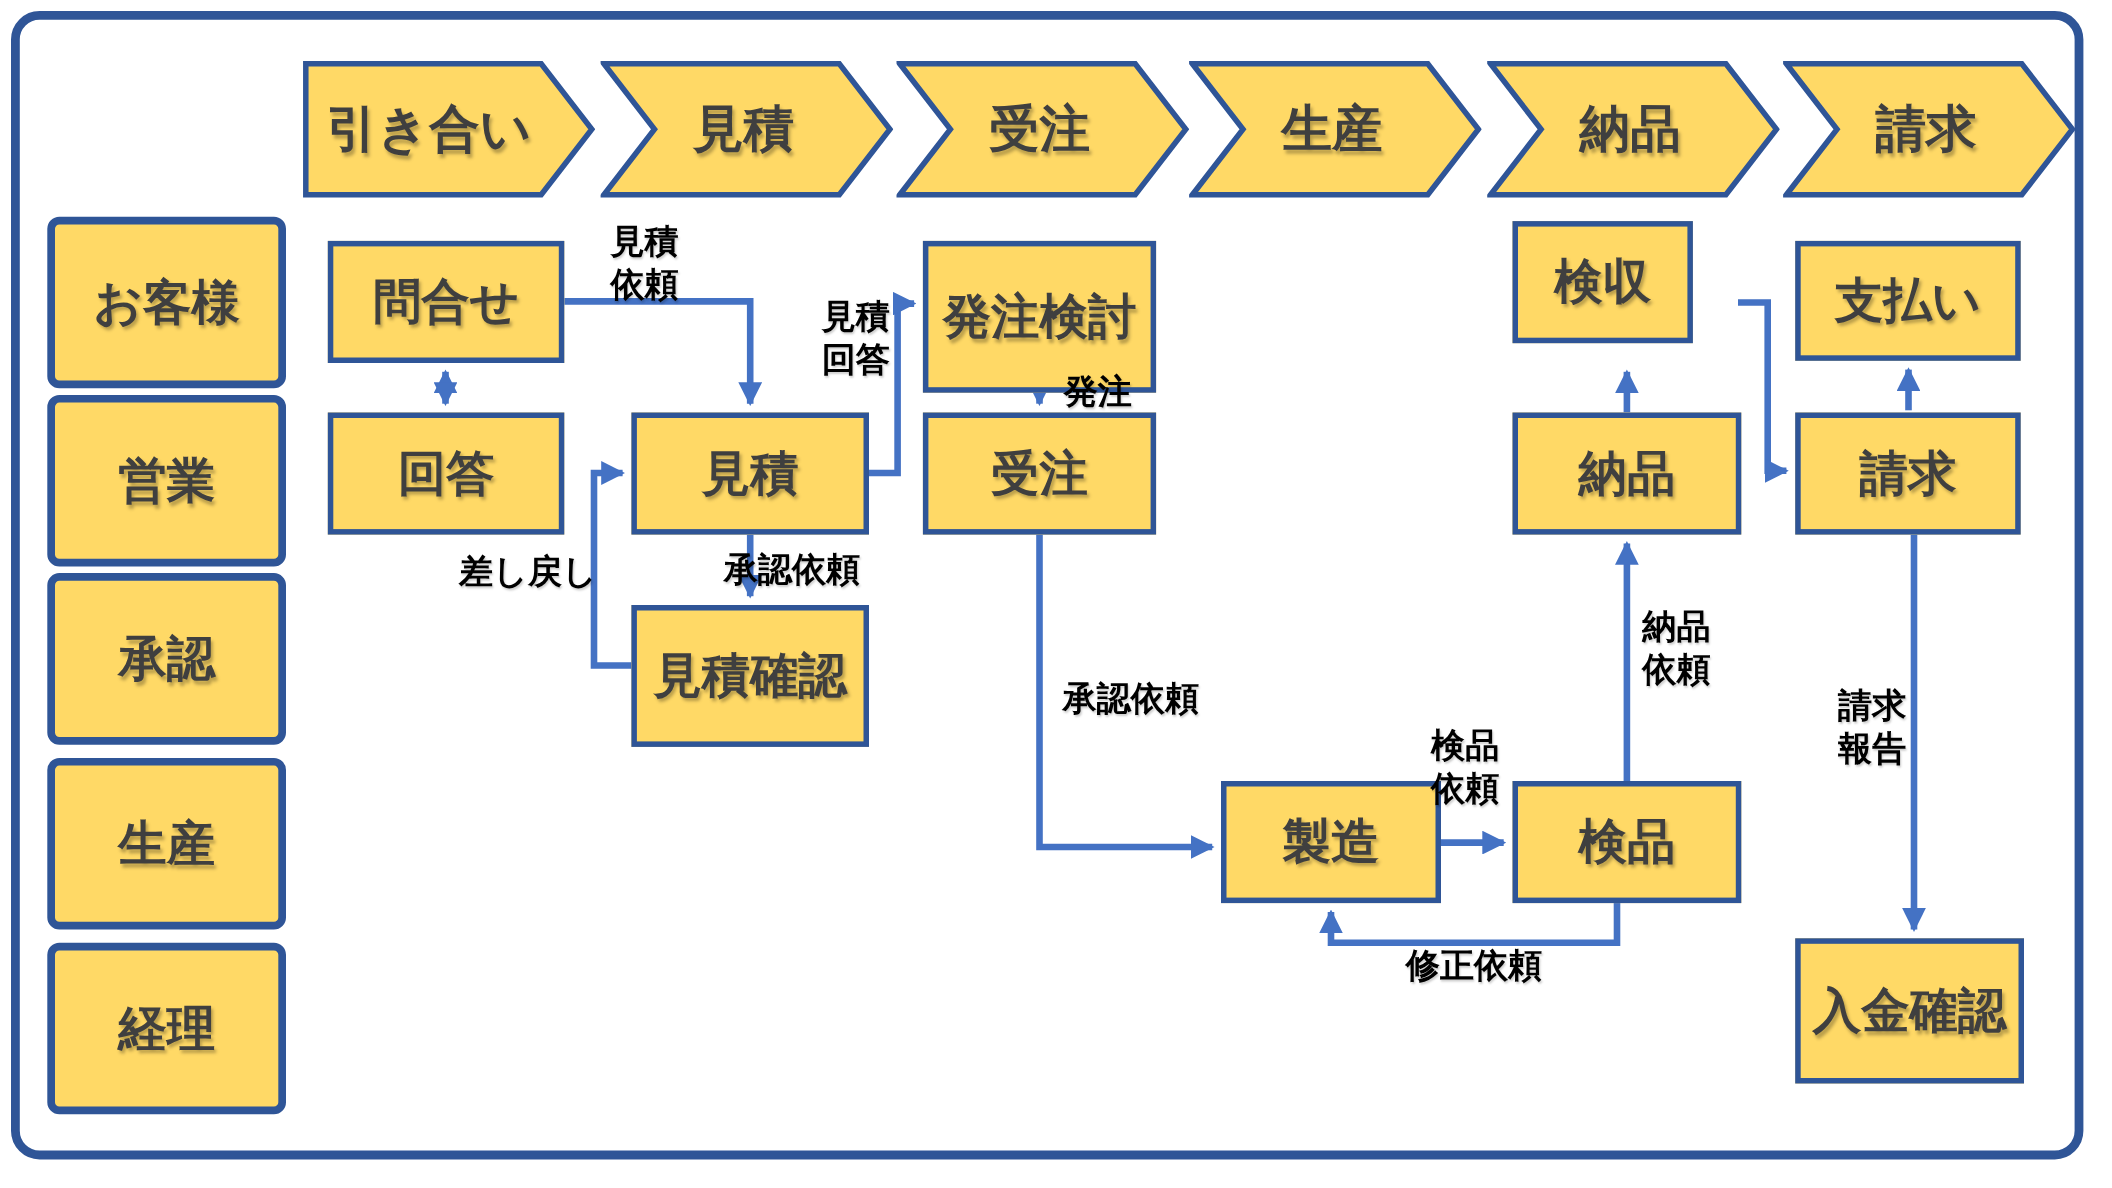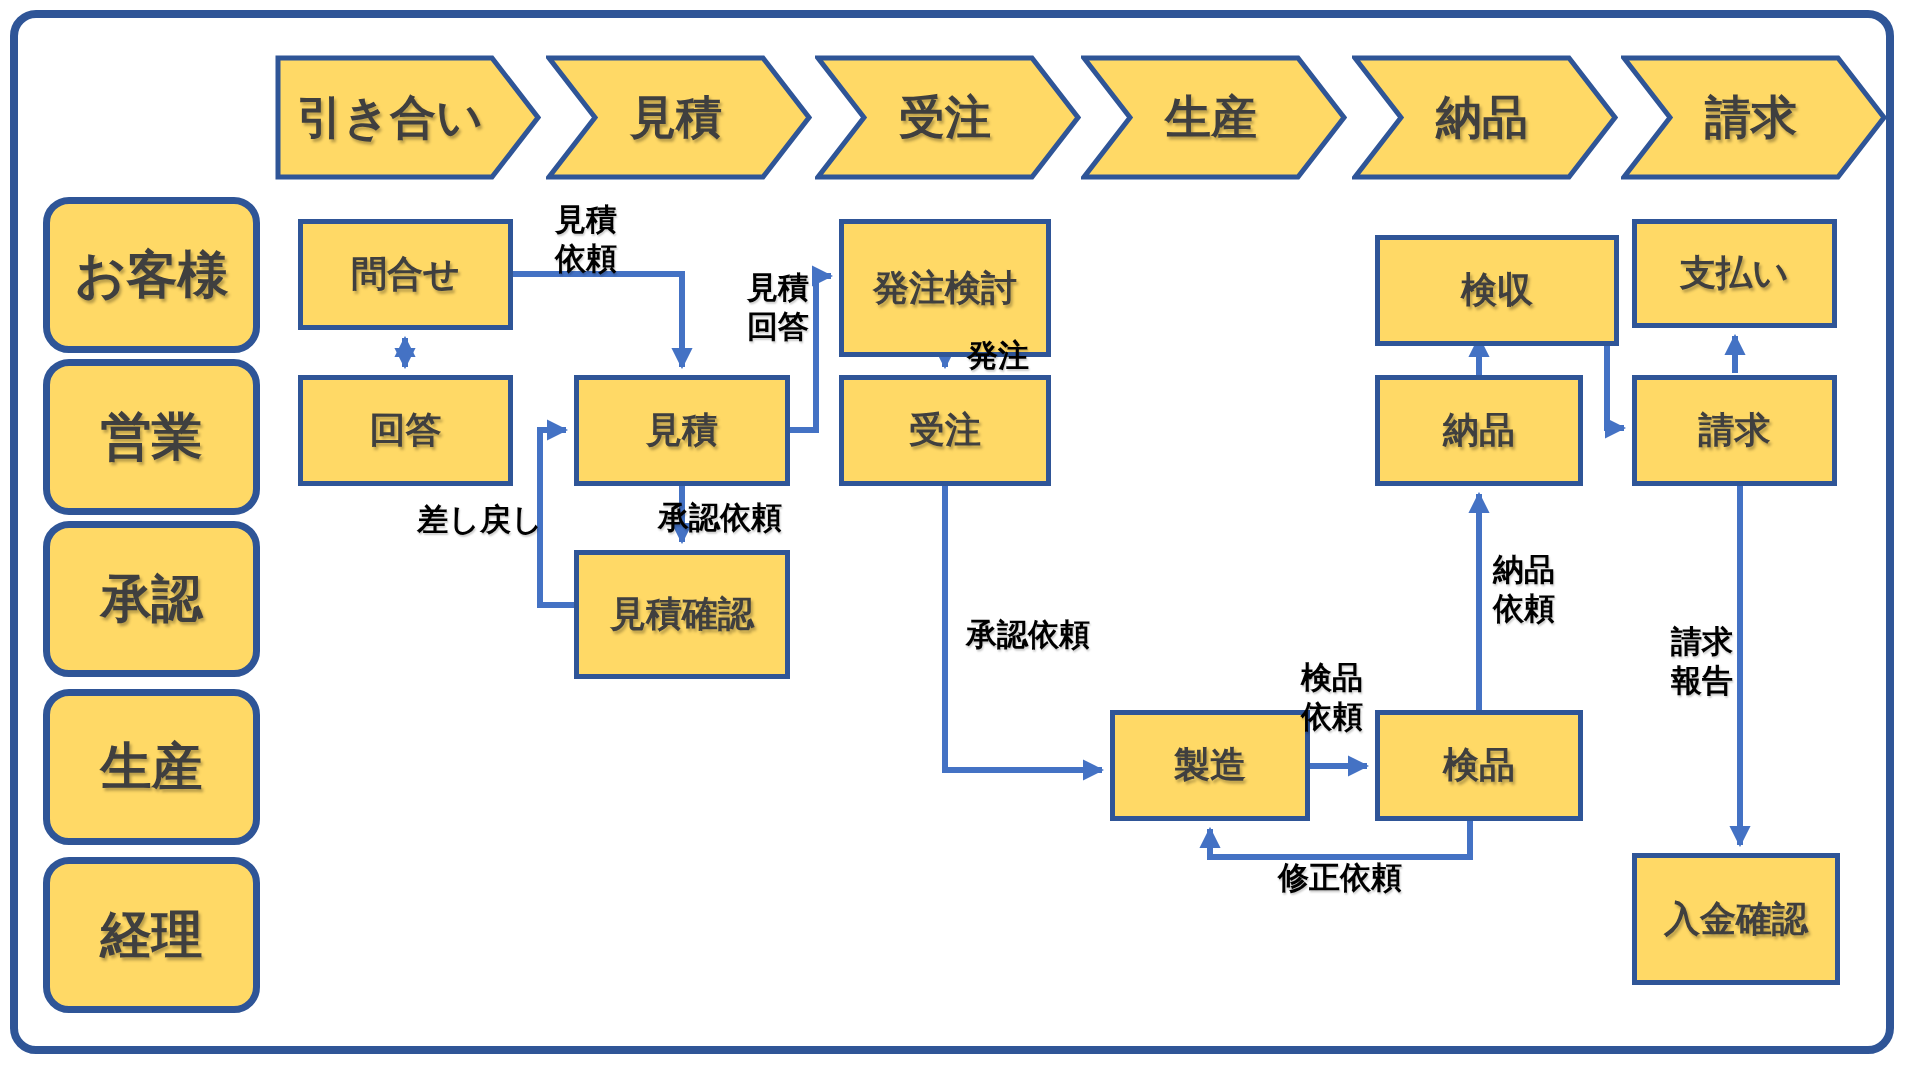--- a/index.html
+++ b/index.html
@@ -25,29 +25,29 @@
   .chevron svg{position:absolute;left:0;top:0;}
   .chevron polygon{fill:var(--fill);stroke:var(--border);stroke-width:5;}
   .chev-label{
     position:absolute;inset:0;display:flex;align-items:center;justify-content:center;
     font-size:46px;font-weight:bold;color:var(--box-text);
     text-shadow:2px 3px 3px rgba(0,0,0,0.28);padding-right:36px;box-sizing:border-box;
   }
   .chevron.notched .chev-label{padding-left:30px;}
   .lane{
     position:absolute;left:43px;width:217px;height:156px;z-index:2;
-    background:var(--fill);border:7px solid var(--border);border-radius:26px;
+    background:var(--fill);border:7px solid var(--border);border-radius:11px;
     display:flex;align-items:center;justify-content:center;box-sizing:border-box;
-    font-size:51px;font-weight:bold;color:var(--box-text);
+    font-size:44px;font-weight:bold;color:var(--box-text);
     text-shadow:2px 3px 3px rgba(0,0,0,0.28);
   }
   .box{
     position:absolute;z-index:2;background:var(--fill);border:5px solid var(--border);
     display:flex;align-items:center;justify-content:center;box-sizing:border-box;
-    font-size:36px;font-weight:bold;color:var(--box-text);
+    font-size:44px;font-weight:bold;color:var(--box-text);
     text-shadow:2px 3px 3px rgba(0,0,0,0.28);
   }
   .flabel{
     position:absolute;z-index:3;transform:translateX(-50%);text-align:center;
     font-size:31px;font-weight:bold;color:var(--label-text);line-height:39px;
     white-space:nowrap;text-shadow:1px 2px 2px rgba(0,0,0,0.2);
   }
 </style>
 </head>
 <body>
@@ -121,21 +121,21 @@
 
 <div class="box" style="left:298px;top:219px;width:215px;height:111px">問合せ</div>
 <div class="box" style="left:298px;top:375px;width:215px;height:111px">回答</div>
 <div class="box" style="left:574px;top:375px;width:216px;height:111px">見積</div>
 <div class="box" style="left:574px;top:550px;width:216px;height:129px">見積確認</div>
 <div class="box" style="left:839px;top:219px;width:212px;height:138px">発注検討</div>
 <div class="box" style="left:839px;top:375px;width:212px;height:111px">受注</div>
 <div class="box" style="left:1110px;top:710px;width:200px;height:111px">製造</div>
 <div class="box" style="left:1375px;top:710px;width:208px;height:111px">検品</div>
 <div class="box" style="left:1375px;top:375px;width:208px;height:111px">納品</div>
-<div class="box" style="left:1375px;top:235px;width:244px;height:111px">検収</div>
+<div class="box" style="left:1375px;top:201px;width:164px;height:111px">検収</div>
 <div class="box" style="left:1632px;top:219px;width:205px;height:109px">支払い</div>
 <div class="box" style="left:1632px;top:375px;width:205px;height:111px">請求</div>
 <div class="box" style="left:1632px;top:853px;width:208px;height:132px">入金確認</div>
 
 <div class="flabel" style="left:586px;top:200px">
   <div>見積</div>
   <div>依頼</div>
 </div>
 <div class="flabel" style="left:778px;top:268px">
   <div>見積</div>

